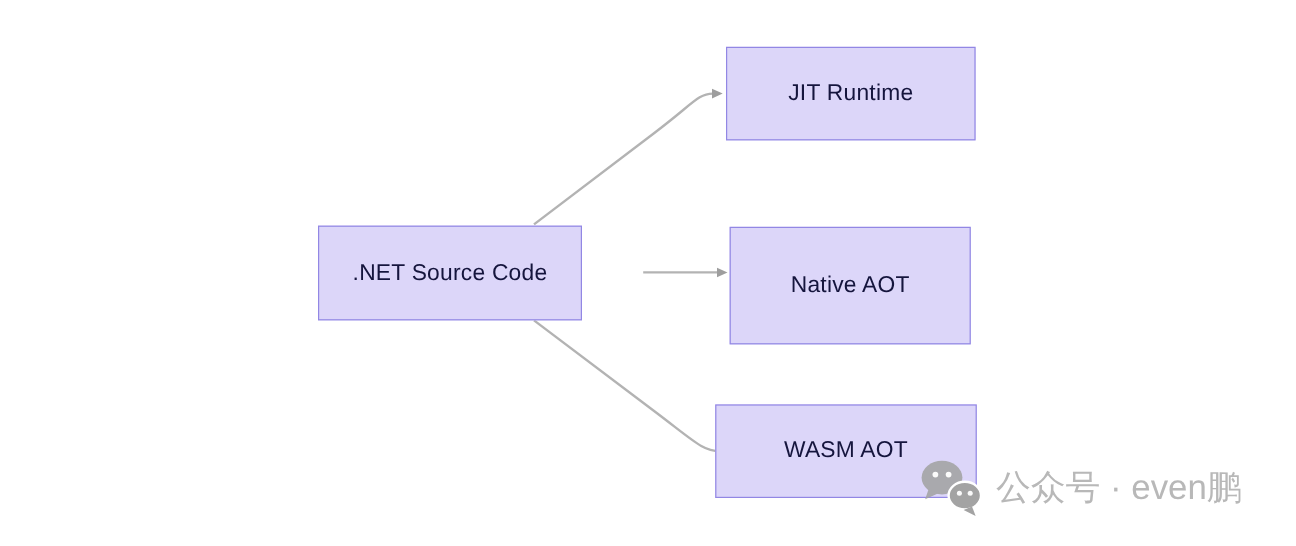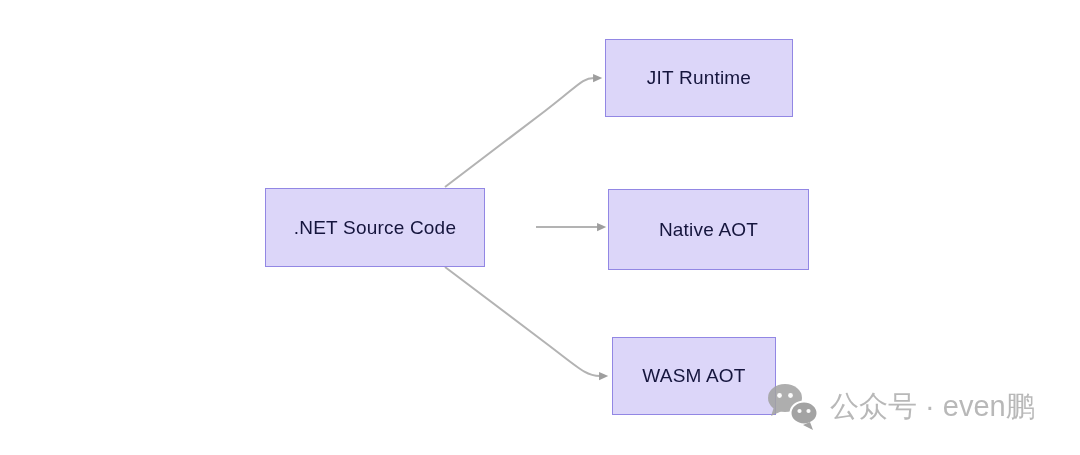--- a/index.html
+++ b/index.html
@@ -28,23 +28,23 @@
     background: #dcd6f9;
     border: 1.5px solid #9287e4;
     display: flex;
     align-items: center;
     justify-content: center;
     font-size: 19px;
     color: #15153d;
     letter-spacing: 0.2px;
   }
   .node-source { left: 265px; top: 188px; width: 220px; height: 79px; }
-  .node-jit    { left: 605px; top:  39px; width: 188px; height: 78px; text-align: right; }
-  .node-native { left: 608px; top: 189px; width: 201px; height: 81px; }
-  .node-wasm   { left: 612px; top: 337px; width: 164px; height: 78px; }
+  .node-jit    { left: 605px; top:  39px; width: 208px; height: 78px; text-align: right; }
+  .node-native { left: 608px; top: 189px; width: 201px; height: 98px; }
+  .node-wasm   { left: 596px; top: 337px; width: 218px; height: 78px; }
   .edge {
     fill: none;
     stroke: #b3b3b3;
     stroke-width: 2px;
   }
   .watermark {
     position: absolute;
     left: 766px;
     top: 383px;
     display: flex;

